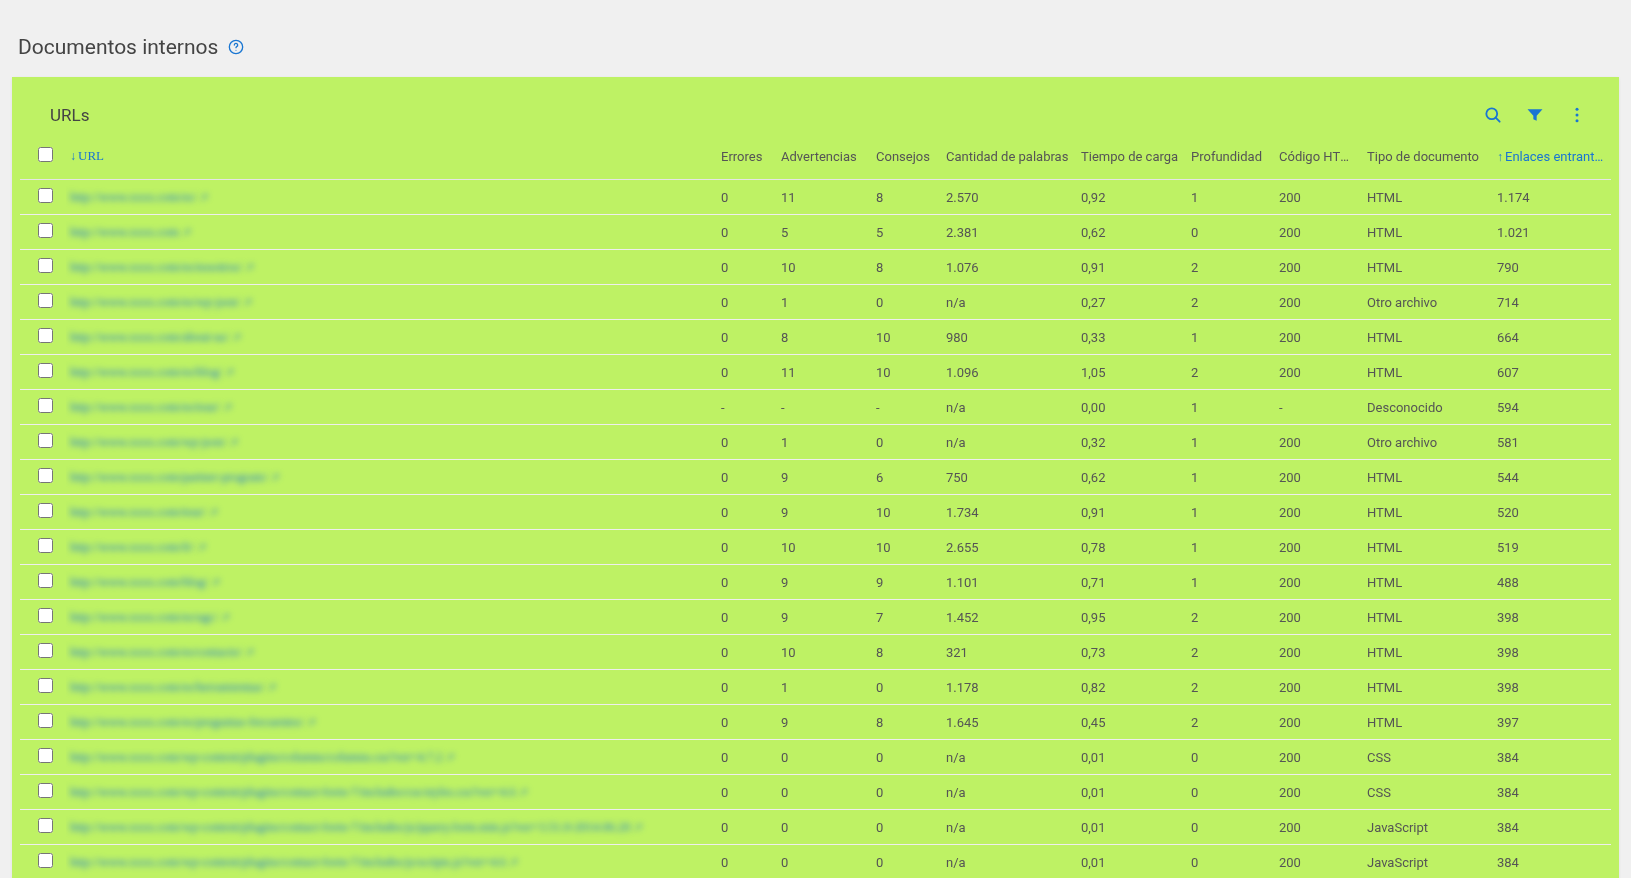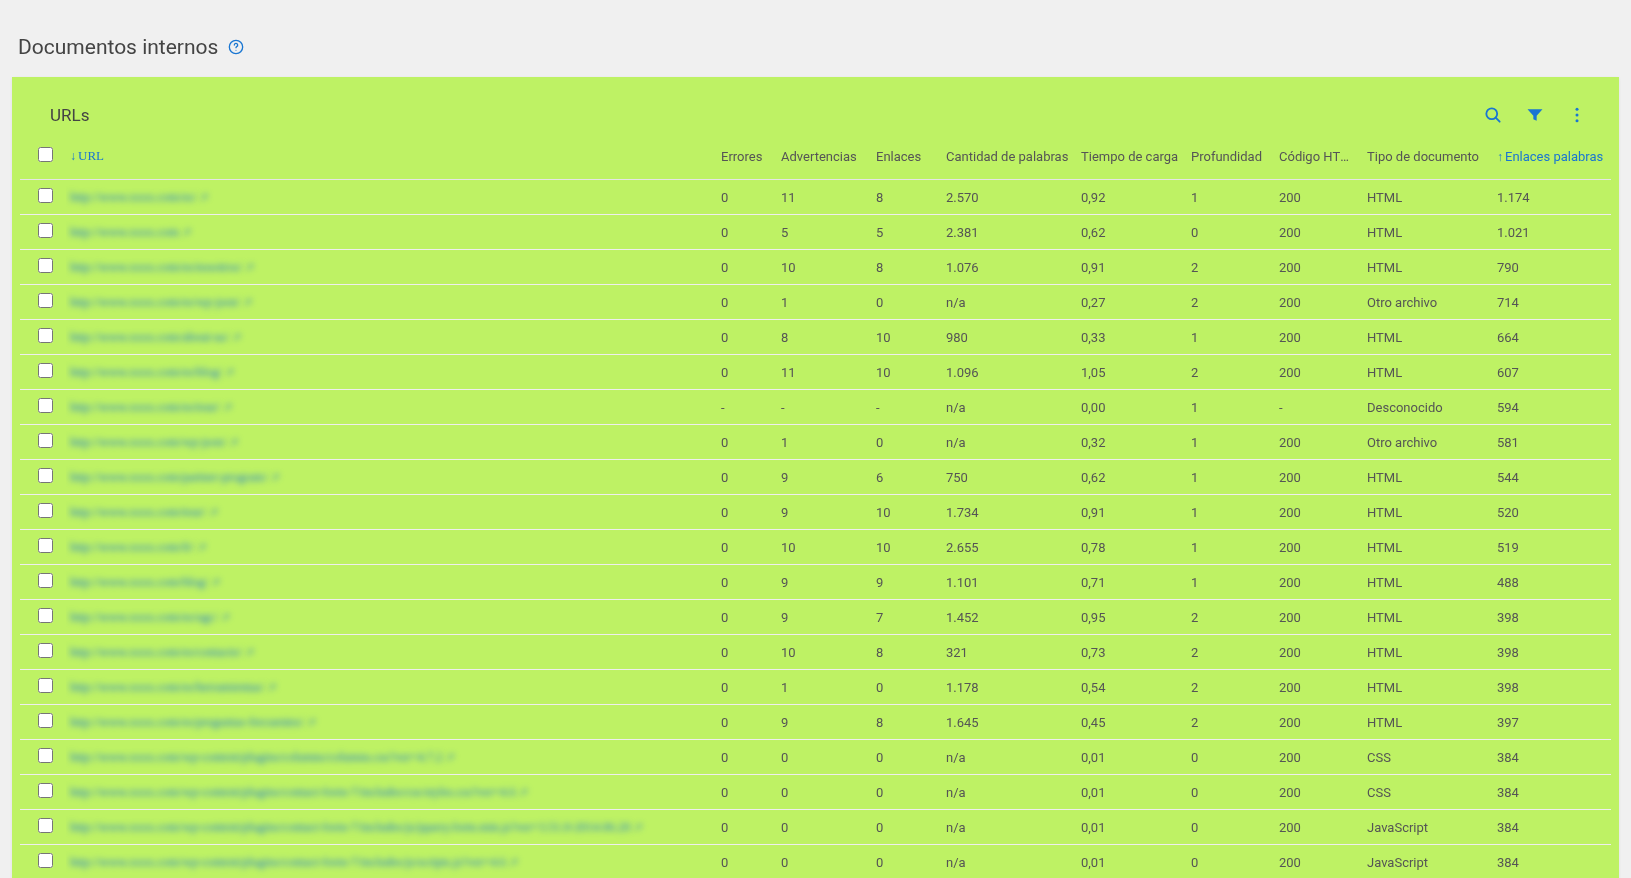--- a/index.html
+++ b/index.html
@@ -153,27 +153,27 @@
           <col class="col-http">
           <col class="col-type">
           <col class="col-inlinks">
       </colgroup>
       <thead>
         <tr>
           <th class="col-check"><input type="checkbox" class="cb" style=""></th>
           <th class="th-sort url-cell"><span class="sort-arrow">↓</span><span>URL</span></th>
           <th>Errores</th>
           <th>Advertencias</th>
-          <th>Enlaces</th>
+          <th>Consejos</th>
           <th>Cantidad de palabras</th>
           <th>Tiempo de carga</th>
           <th>Profundidad</th>
           <th>Código HTTP</th>
           <th>Tipo de documento</th>
-          <th class="th-sort"><span class="sort-arrow">↑</span><span>Enlaces palabras</span></th>
+          <th class="th-sort"><span class="sort-arrow">↑</span><span>Enlaces entrantes</span></th>
         </tr>
       </thead>
       <tbody id="rows">
           <tr>
             <td class="col-check"><input type="checkbox" class="cb" style=""></td>
             <td class="url-cell"><a href="#" class="url-link">http://www.xxxx.com/es/</a><span class="ext-link-icon">↗</span></td>
             <td>0</td>
             <td>11</td>
             <td>8</td>
             <td class="">2.570</td>
@@ -352,21 +352,21 @@
             <td>HTML</td>
             <td>398</td>
           </tr>
           <tr>
             <td class="col-check"><input type="checkbox" class="cb" style=""></td>
             <td class="url-cell"><a href="#" class="url-link">http://www.xxxx.com/es/herramientas/</a><span class="ext-link-icon">↗</span></td>
             <td>0</td>
             <td>1</td>
             <td>0</td>
             <td class="">1.178</td>
-            <td>0,54</td>
+            <td>0,82</td>
             <td>2</td>
             <td>200</td>
             <td>HTML</td>
             <td>398</td>
           </tr>
           <tr>
             <td class="col-check"><input type="checkbox" class="cb" style=""></td>
             <td class="url-cell"><a href="#" class="url-link">http://www.xxxx.com/es/preguntas-frecuentes/</a><span class="ext-link-icon">↗</span></td>
             <td>0</td>
             <td>9</td>

